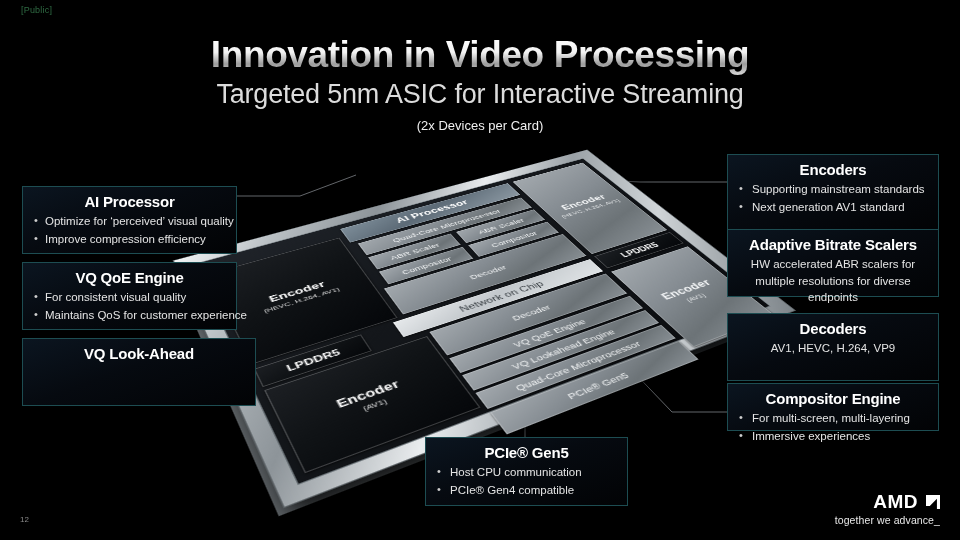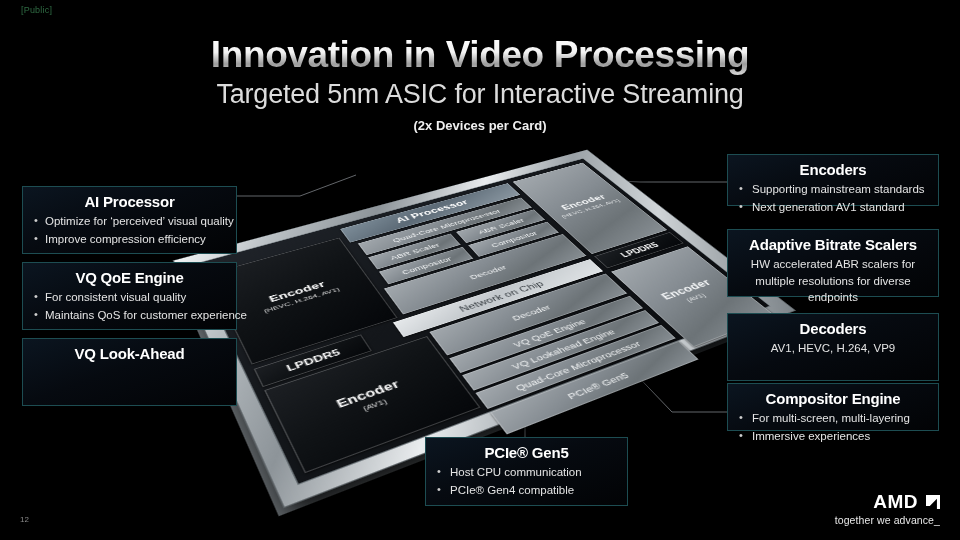--- a/index.html
+++ b/index.html
@@ -21,21 +21,21 @@
   #slide-title{
     font-size:37px; font-weight:bold; letter-spacing:-.4px; line-height:1.05;
     background:linear-gradient(180deg,#ffffff 0%,#f2f2f2 42%,#9c9c9c 72%,#d8d8d8 100%);
     -webkit-background-clip:text; background-clip:text; color:transparent;
     -webkit-text-fill-color:transparent;
   }
   #slide-subtitle{
     margin-top:4px; font-size:27px; font-weight:400; color:#dcdcdc; letter-spacing:-.2px;
   }
   #slide-note{
-    margin-top:8px; font-size:13px; font-weight:bold; color:#f0f0f0;
+    margin-top:8px; font-size:13px; font-weight:normal; color:#f0f0f0;
   }
 
   
   .callout{
     position:absolute;
     background:linear-gradient(160deg,#0b1520 0%,#060a10 45%,#020305 100%);
     border:1px solid #1d4d52;
     padding:6px 8px 7px 8px;
   }
   .callout .c-title{
@@ -51,23 +51,23 @@
     content:"•"; position:absolute; left:3px; top:-1px; color:#cfcfcf; font-size:11px;
   }
   .callout .c-plain{
     text-align:center; font-size:11.5px; color:#e4e4e4; line-height:1.42;
   }
   .callout.ctr ul li{ padding-left:16px; }
 
   
   #cx-ai        { left:22px;  top:186px; width:215px; height:68px; }
   #cx-qoe       { left:22px;  top:262px; width:215px; height:68px; }
-  #cx-la        { left:22px;  top:338px; width:215px; height:68px; }
-
-  #cx-enc       { left:727px; top:154px; width:212px; height:52px; }
+  #cx-la        { left:22px;  top:338px; width:234px; height:68px; }
+
+  #cx-enc       { left:727px; top:154px; width:212px; height:76px; }
   #cx-abr       { left:727px; top:229px; width:212px; height:68px; }
   #cx-dec       { left:727px; top:313px; width:212px; height:68px; }
   #cx-comp      { left:727px; top:383px; width:212px; height:48px; }
 
   #cx-pcie      { left:425px; top:437px; width:203px; height:69px; }
 
   
   #wires{ position:absolute; left:0; top:0; width:960px; height:540px; pointer-events:none; }
 
   

